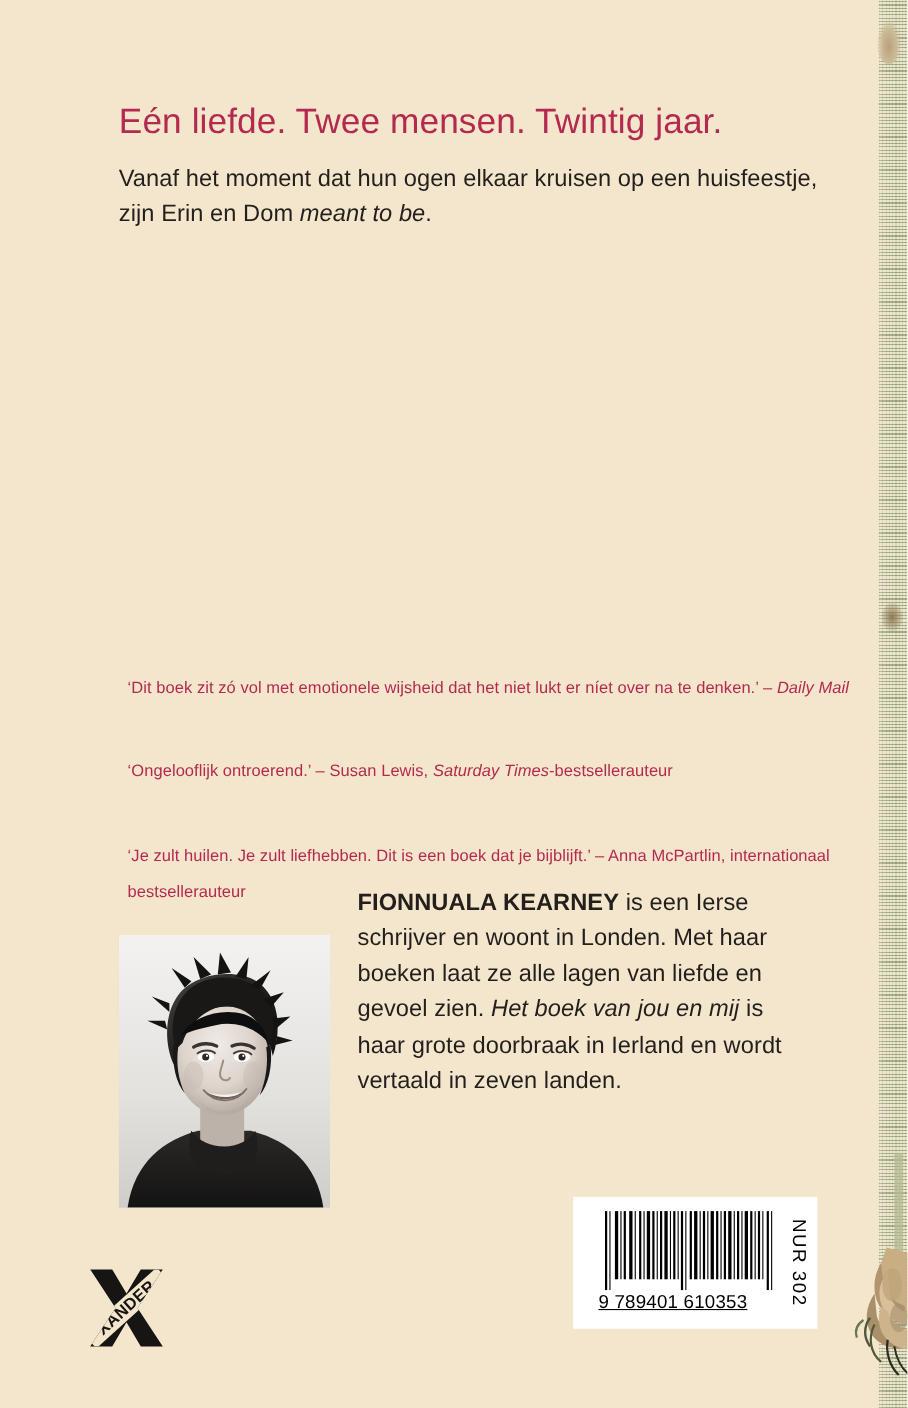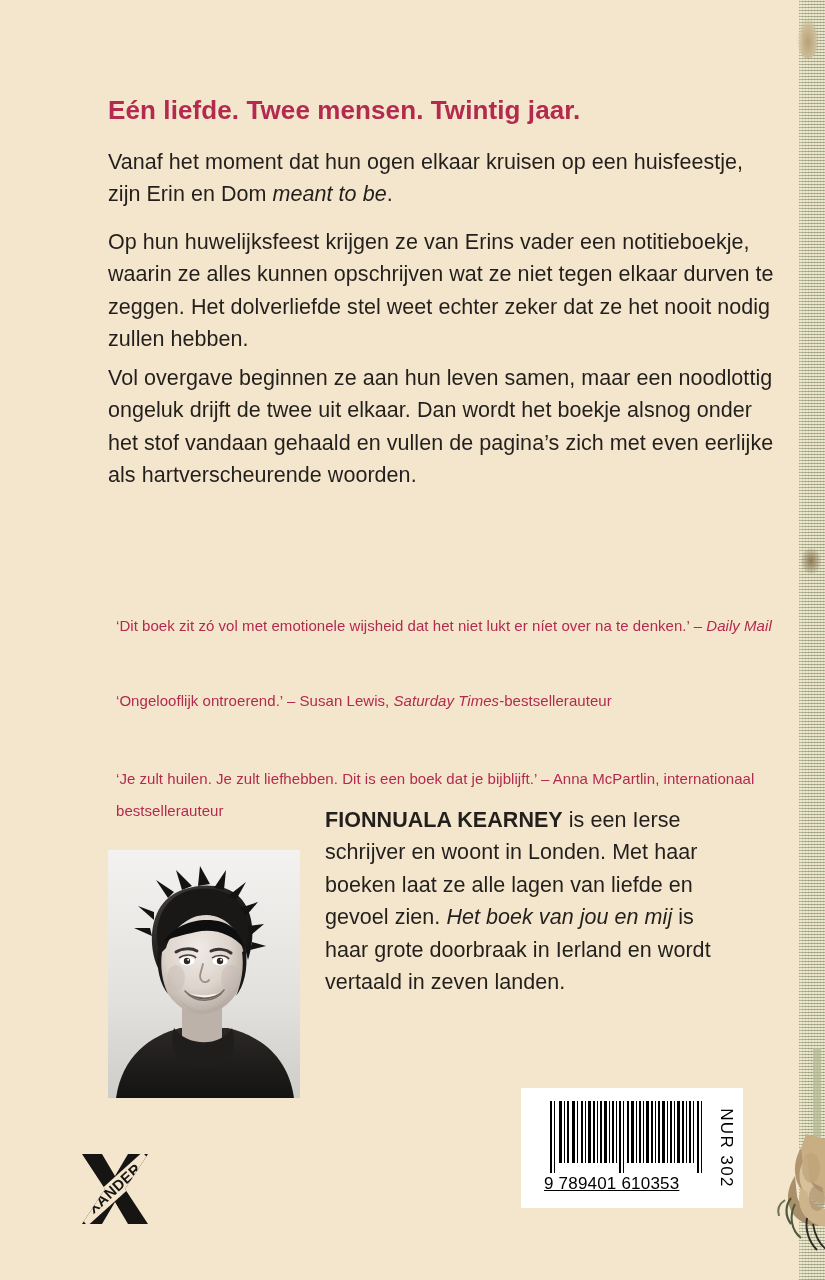--- a/index.html
+++ b/index.html
@@ -79,24 +79,24 @@
     pointer-events: none;
   }
 
   
   .headline {
     position: absolute;
     left: 108px;
     top: 94px;
     width: 660px;
     color: #b32a4e;
-    font-size: 26px;
+    font-size: 32px;
     line-height: 32px;
     letter-spacing: 0.1px;
-    font-weight: 700;
+    font-weight: 400;
   }
 
   .body-block {
     position: absolute;
     left: 108px;
     width: 668px;
     color: #231f1c;
     font-size: 21.5px;
     line-height: 32.4px;
     letter-spacing: 0.05px;
@@ -242,23 +242,21 @@
       <path d="M34 152 C28 156 26 162 28 168" stroke="#6a7550" stroke-width="2" fill="none"></path>
       <ellipse cx="60" cy="120" rx="9" ry="15" fill="#bda379" opacity="0.7"></ellipse>
       <ellipse cx="66" cy="150" rx="8" ry="13" fill="#a89070" opacity="0.6"></ellipse>
     </g>
   </svg>
 
   <div class="headline">Eén liefde. Twee mensen. Twintig jaar.</div>
 
   <div class="body-block" id="p1"><span>Vanaf het moment dat hun ogen elkaar kruisen op een huisfeestje, zijn Erin en Dom </span><em>meant to be</em><span>.</span></div>
 
-  <div class="body-block" id="p2">Op hun huwelijksfeest krijgen ze van Erins vader een notitieboekje, waarin ze alles kunnen opschrijven wat ze niet tegen elkaar durven te zeggen. Het dolverliefde stel weet echter zeker dat ze het nooit nodig zullen hebben.</div>
-
-  <div class="body-block" id="p3">Vol overgave beginnen ze aan hun leven samen, maar een noodlottig ongeluk drijft de twee uit elkaar. Dan wordt het boekje alsnog onder het stof vandaan gehaald en vullen de pagina’s zich met even eerlijke als hartverscheurende woorden.</div>
+
 
 
   <div class="quote-block" id="q1"><span>‘Dit boek zit zó vol met emotionele wijsheid dat het niet lukt er níet over na te denken.’ – </span><em>Daily Mail</em><span></span></div>
 
   <div class="quote-block" id="q2"><span>‘Ongelooflijk ontroerend.’ – Susan Lewis, </span><em>Saturday Times</em><span>-bestsellerauteur</span></div>
 
   <div class="quote-block" id="q3"><span>‘Je zult huilen. Je zult liefhebben. Dit is een boek dat je bijblijft.’ – Anna McPartlin, internationaal bestsellerauteur</span></div>
 
   <div id="author-photo">
     <svg width="192" height="248" viewBox="0 0 192 248">

